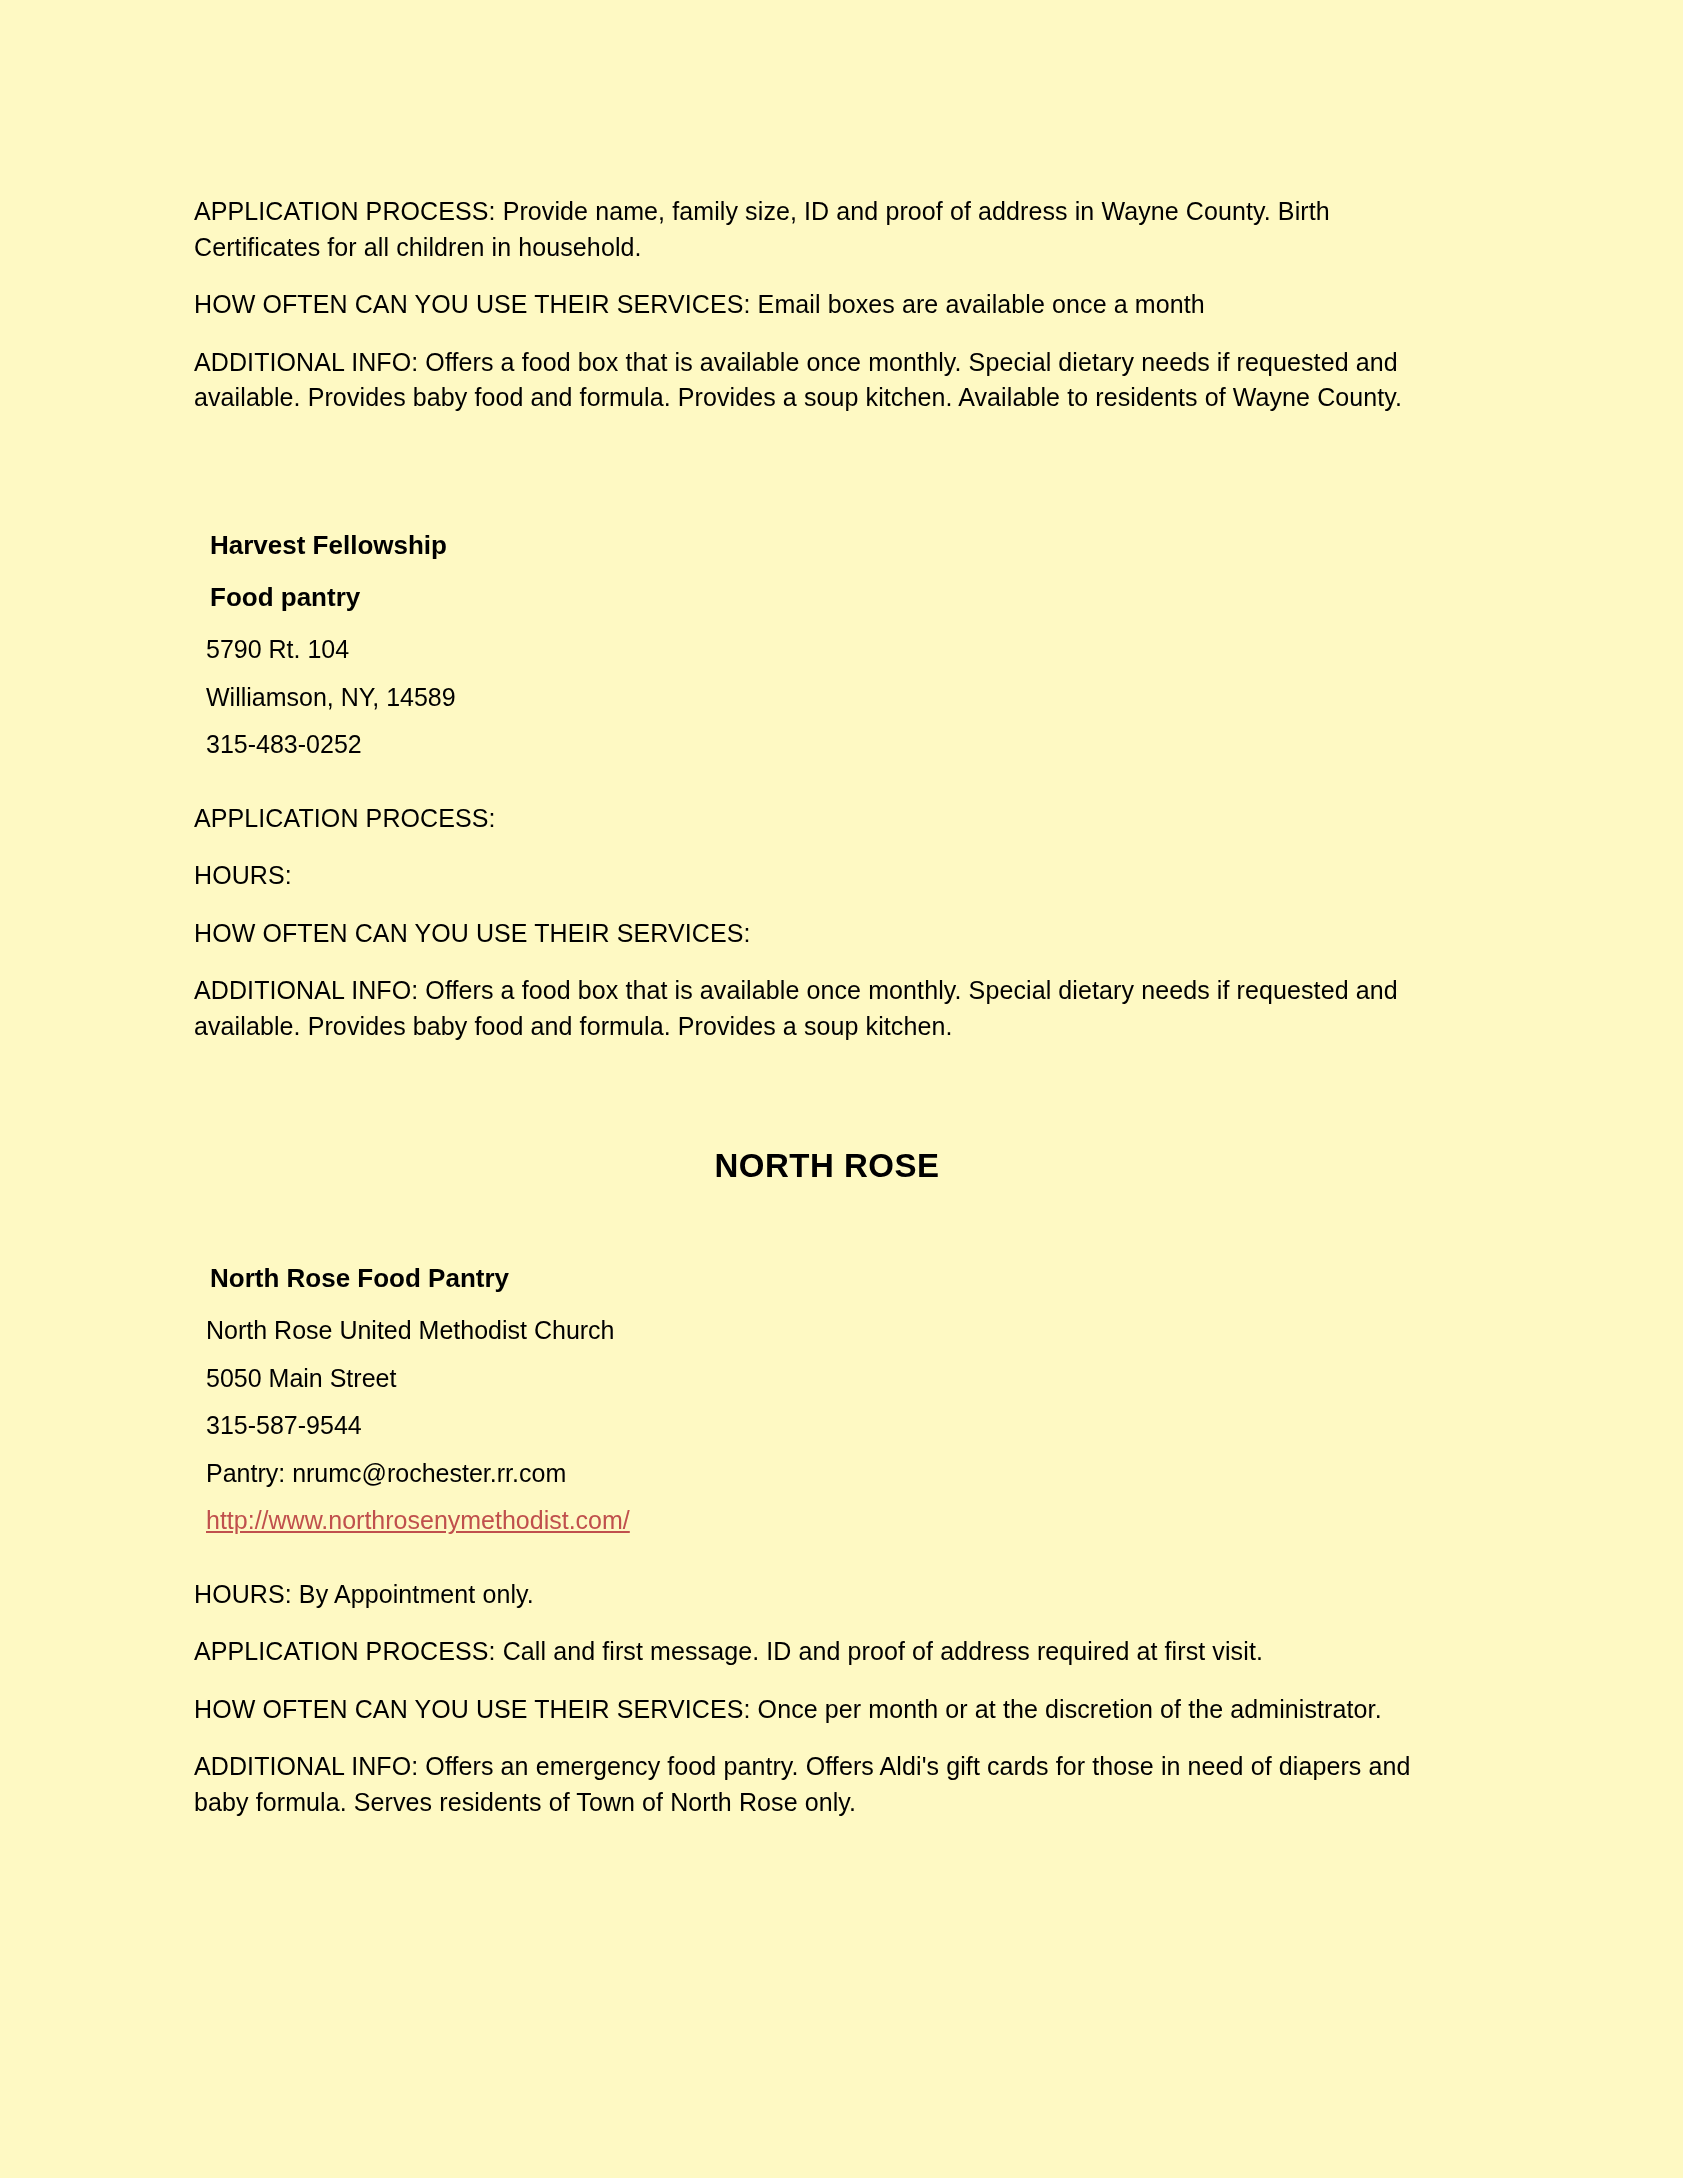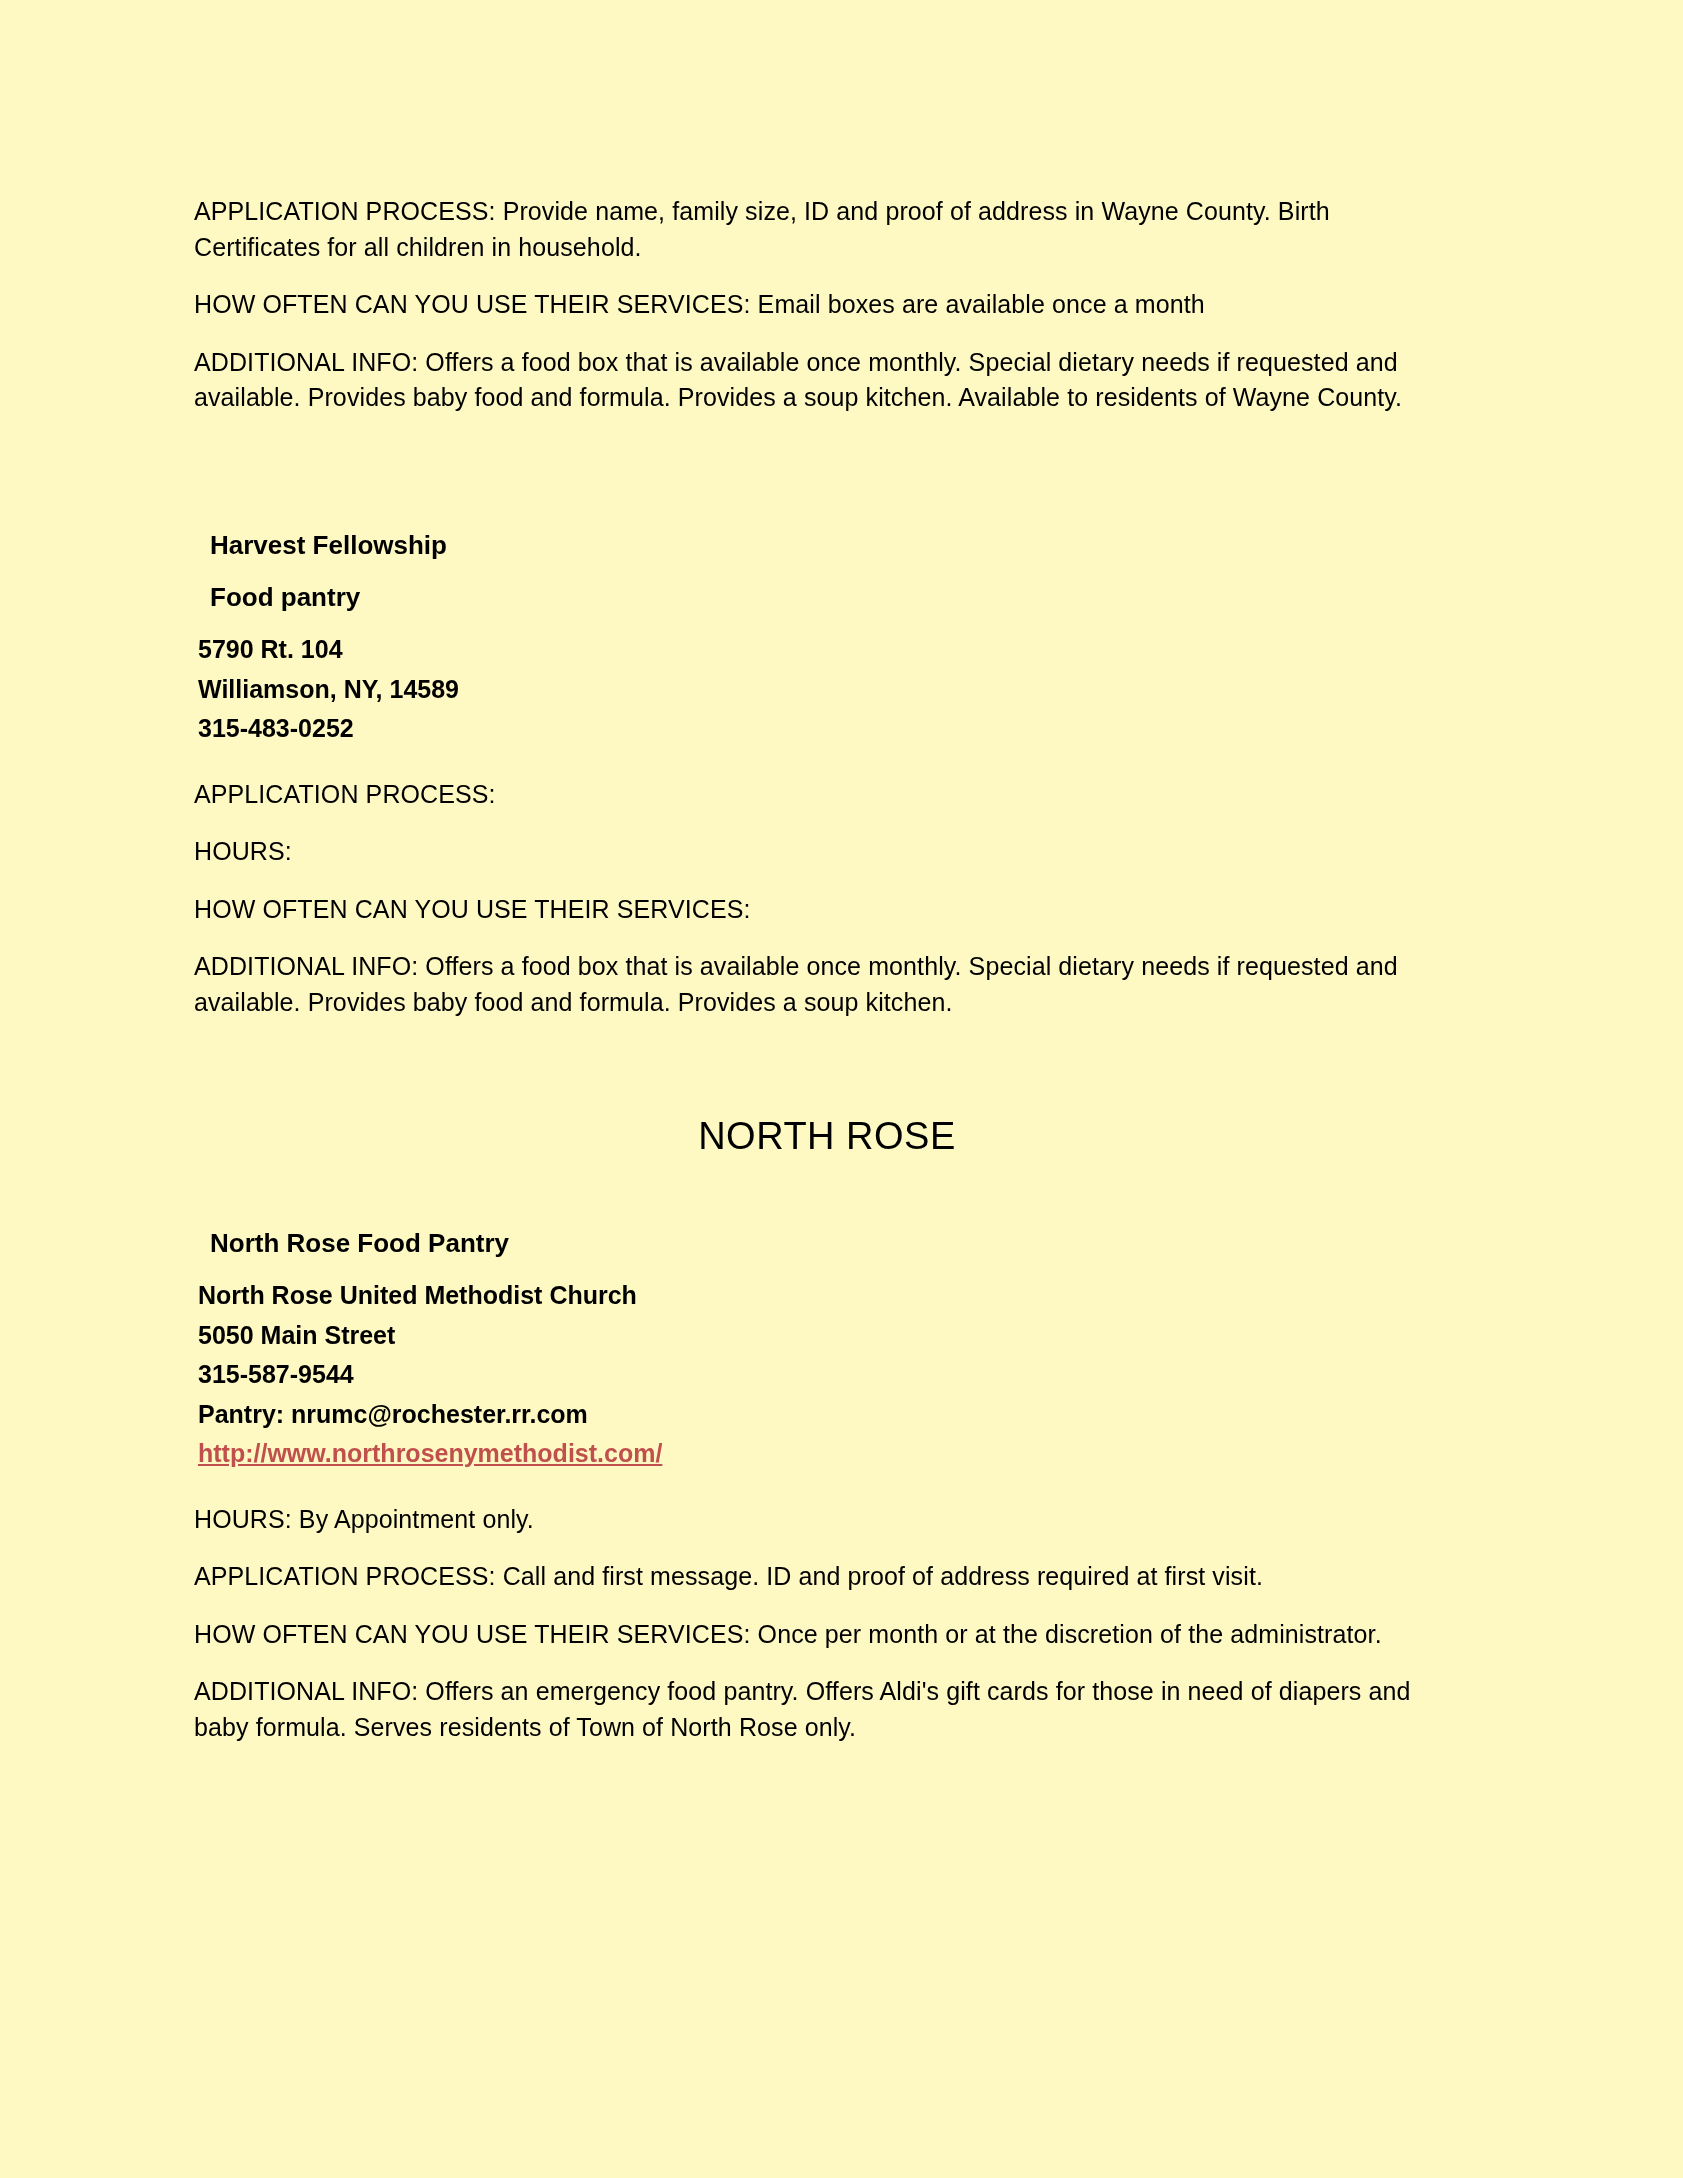--- a/index.html
+++ b/index.html
@@ -40,29 +40,28 @@
   }
   .bold-head {
     font-size: 26px;
     font-weight: bold;
     line-height: 1.42;
     margin: 16px;
   }
   .addr-line {
     font-size: 25px;
     line-height: 1.42;
-    margin: 4px;
-    font-weight: bold;
+    margin: 12px;
   }
   .section-title {
     text-align: center;
-    font-size: 38px;
-    font-weight: normal;
+    font-size: 33px;
+    font-weight: bold;
     letter-spacing: 0.5px;
-    margin: 0;
+    margin: 8px;
     padding-right: 10px;
   }
   .link {
     color: #c0504d;
     text-decoration: underline;
     font-size: 25px;
     line-height: 1.42;
     display: inline-block;
   }
 </style>

